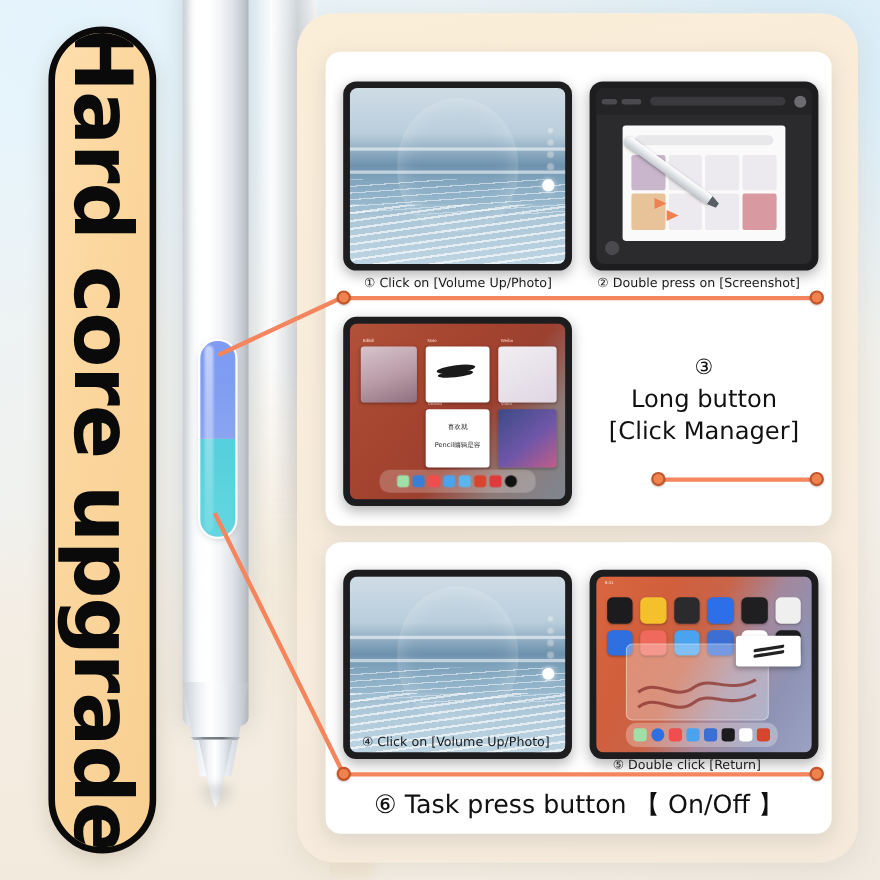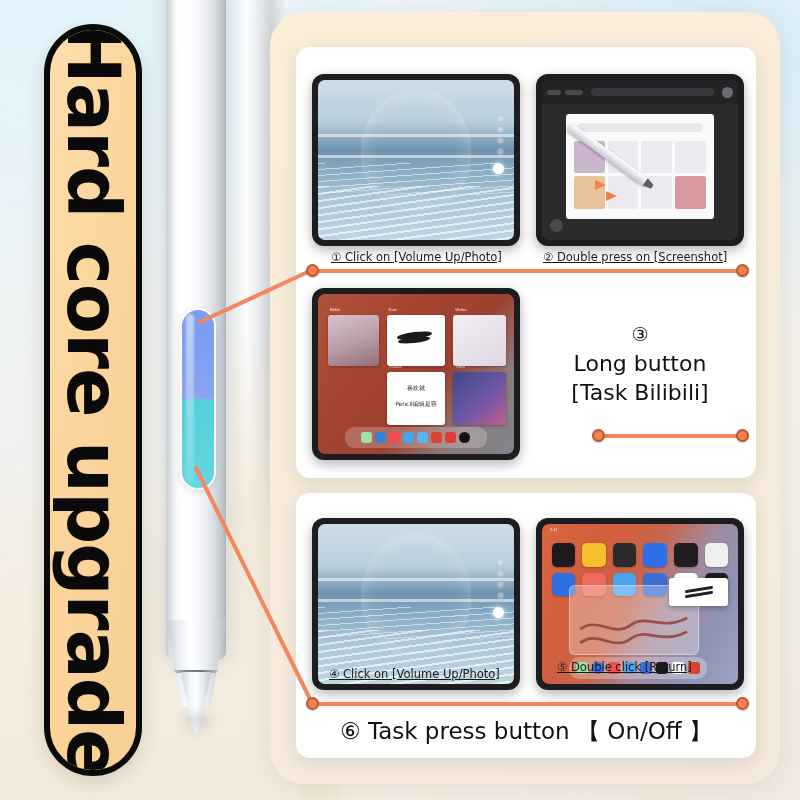--- a/index.html
+++ b/index.html
@@ -297,26 +297,25 @@
     position:absolute; left:14%; bottom:3%; width:70%; height:14%;
     border-radius:10px; background:rgba(255,255,255,.28);
     display:flex; align-items:center; justify-content:center; gap:4px;
   }
   .wp-home .dock i{ width:12px; height:12px; border-radius:3px; display:block; }
 
   
   .caption{
     position:absolute; font-size:11.5px; color:#1a1a1a; white-space:nowrap;
     font-family:"DejaVu Sans", sans-serif;
-    text-decoration:underline;
   }
   #cap1{ left:331px; top:250px; }
   #cap2{ left:543px; top:250px; }
   #cap4{ left:329px; top:667px; }
-  #cap5{ left:557px; top:660px;text-align:center; }
+  #cap5{ left:557px; top:688px;text-align:center; }
 
   
   .step3{
     position:absolute; left:540px; top:324px; width:200px; text-align:center;
     font-family:"DejaVu Sans", sans-serif; color:#111;
   }
   .step3 .num{ font-size:19px; line-height:1.1; }
   .step3 .l1{ font-size:22px; line-height:1.35; margin-top:4px; }
   .step3 .l2{ font-size:22px; line-height:1.3; }
 
@@ -462,21 +461,21 @@
         <i style="background:#e03a3a"></i>
         <i style="background:#111;border-radius:50%"></i>
       </div>
     </div>
   </div>
 </div>
 
 <div class="step3">
   <div class="num">③</div>
   <div class="l1">Long button</div>
-  <div class="l2">[Task Bilibili]</div>
+  <div class="l2">[Click Manager]</div>
 </div>
 
 <div class="card" id="card-bottom"></div>
 
 <div class="tablet" id="tab4">
   <div class="tablet-screen">
     <div class="wp-sphere">
       <div class="ripple"></div>
       <div class="ball"></div>
       <div class="band" style="top:34%"></div>

